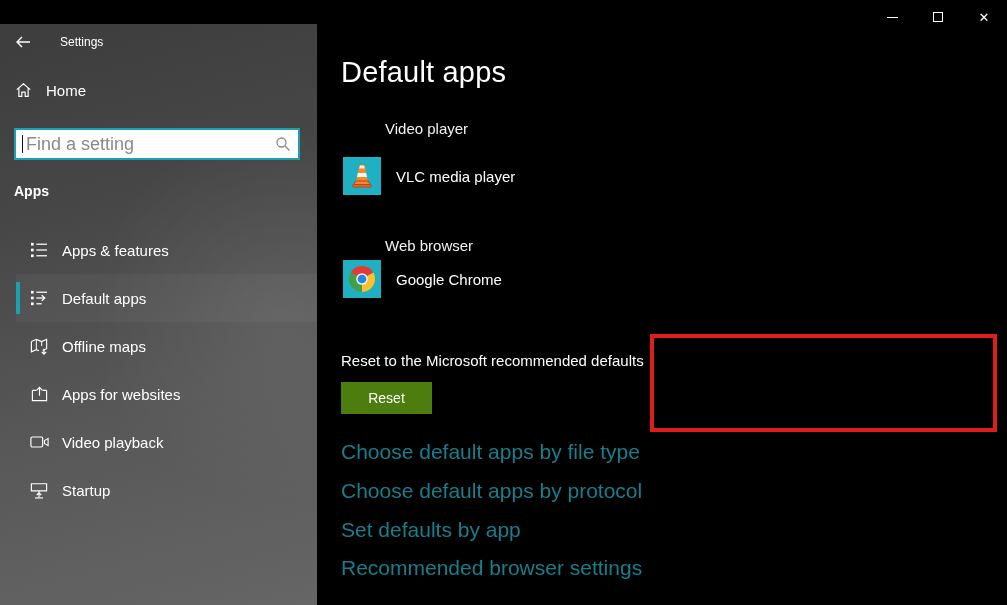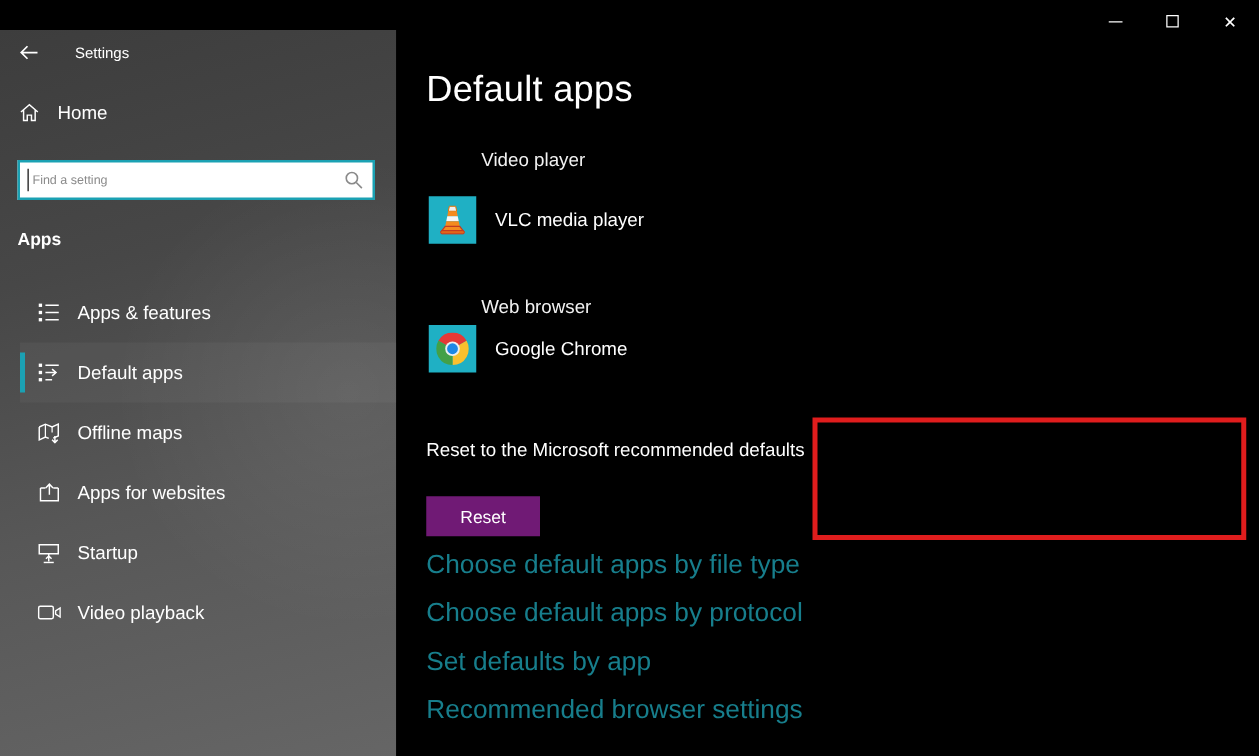--- a/index.html
+++ b/index.html
@@ -21,21 +21,21 @@
   .back-btn { width: 46px; height: 36px; display: flex; align-items: center; justify-content: center; font-size: 16px; cursor: default; }
   .app-title { font-size: 12px; color: #ffffff; margin-left: 14px; }
 
   .home-row { position: absolute; left: 0; top: 58px; width: 369px; height: 34px; display: flex; }
   .home-icon { width: 46px; display: flex; justify-content: center; }
   .home-label { font-size: 15px; }
 
   .search-wrap { position: absolute; left: 14px; top: 104px; width: 286px; height: 32px; }
   .search-input {
     width: 100%; height: 100%; border: 2px solid #1ba1b3; background: #ffffff;
-    font-family: "Liberation Sans", sans-serif; font-size: 10px; color: #a16207;
+    font-family: "Liberation Sans", sans-serif; font-size: 18px; color: #a16207;
     padding: 0 30px 0 10px; outline: none;
   }
   .search-input::placeholder { color: #8a8a8a; }
   .search-caret { position: absolute; left: 8px; top: 7px; width: 1px; height: 18px; background: #111; }
   .search-glass { position: absolute; right: 9px; top: 8px; width: 16px; height: 16px; }
 
   .section-heading { position: absolute; left: 14px; top: 159px; font-size: 14px; font-weight: bold; color: #fff; }
 
   .nav-list { position: absolute; left: 16px; top: 202px; width: 317px; }
   .nav-item { position: relative; height: 48px; display: flex; align-items: center; cursor: default; }
@@ -67,22 +67,22 @@
   .app-tile { width: 38px; height: 38px; display: flex; align-items: center; justify-content: center; }
   .tile-teal { background: #1fb0c4; }
   .app-name { font-size: 15px; color: #fff; margin-left: 15px; }
 
   .red-box {
     position: absolute; left: 333px; top: 334px; width: 347px; height: 98px;
     border: 4px solid #e01d1d; pointer-events: none;
   }
   .reset-desc { position: absolute; left: 24px; top: 352px; font-size: 15px; color: #fff; }
   .reset-btn {
-    position: absolute; left: 24px; top: 397px; width: 91px; height: 32px;
-    background: #701a75; color: #fff; border: none; font-family: "Liberation Sans", sans-serif;
+    position: absolute; left: 24px; top: 382px; width: 91px; height: 32px;
+    background: #4d7c0f; color: #fff; border: none; font-family: "Liberation Sans", sans-serif;
     font-size: 14px; cursor: default;
   }
 
   .link { position: absolute; left: 24px; font-size: 21px; color: #177e8c; cursor: default; }
   .link-0 { top: 440px; }
   .link-1 { top: 479px; }
   .link-2 { top: 518px; }
   .link-3 { top: 556px; }
 
   svg { display: block; }
@@ -173,37 +173,37 @@
             <path d="M1.5 5 V16.5 H17.5 V5" stroke="#fff" stroke-width="1.3" fill="none"></path>
             <path d="M1.5 5 H6 M13 5 H17.5" stroke="#fff" stroke-width="1.3"></path>
             <path d="M9.5 11 V2 M6.2 5 L9.5 1.5 L12.8 5" stroke="#fff" stroke-width="1.3" fill="none"></path>
           </svg>
         </span>
         <span class="nav-label">Apps for websites</span>
       </div>
 
       <div class="nav-item">
         <span class="nav-icon">
+          <svg width="19" height="14" viewBox="0 0 21 15">
+            <rect x="1" y="2" width="13" height="11" rx="1.5" stroke="#fff" stroke-width="1.3" fill="none"></rect>
+            <path d="M16 6 L20 3.5 V11.5 L16 9 Z" stroke="#fff" stroke-width="1.2" fill="none"></path>
+          </svg>
+        </span>
+        <span class="nav-label">Video playback</span>
+      </div>
+
+      <div class="nav-item">
+        <span class="nav-icon">
           <svg width="18" height="17" viewBox="0 0 20 19">
             <path d="M1.5 2 H18.5 V10 H1.5 Z" stroke="#fff" stroke-width="1.3" fill="none"></path>
             <path d="M10 10 V17 M7.5 14.5 L10 12 L12.5 14.5" stroke="#fff" stroke-width="1.3" fill="none"></path>
             <path d="M5.5 17.8 H14.5" stroke="#fff" stroke-width="1.3"></path>
           </svg>
         </span>
         <span class="nav-label">Startup</span>
-      </div>
-
-      <div class="nav-item">
-        <span class="nav-icon">
-          <svg width="19" height="14" viewBox="0 0 21 15">
-            <rect x="1" y="2" width="13" height="11" rx="1.5" stroke="#fff" stroke-width="1.3" fill="none"></rect>
-            <path d="M16 6 L20 3.5 V11.5 L16 9 Z" stroke="#fff" stroke-width="1.2" fill="none"></path>
-          </svg>
-        </span>
-        <span class="nav-label">Video playback</span>
       </div>
 
     </div>
   </div>
 
   <div class="main">
 
     <div class="win-controls">
       <div class="win-btn">
           <div class="min-glyph"></div>

